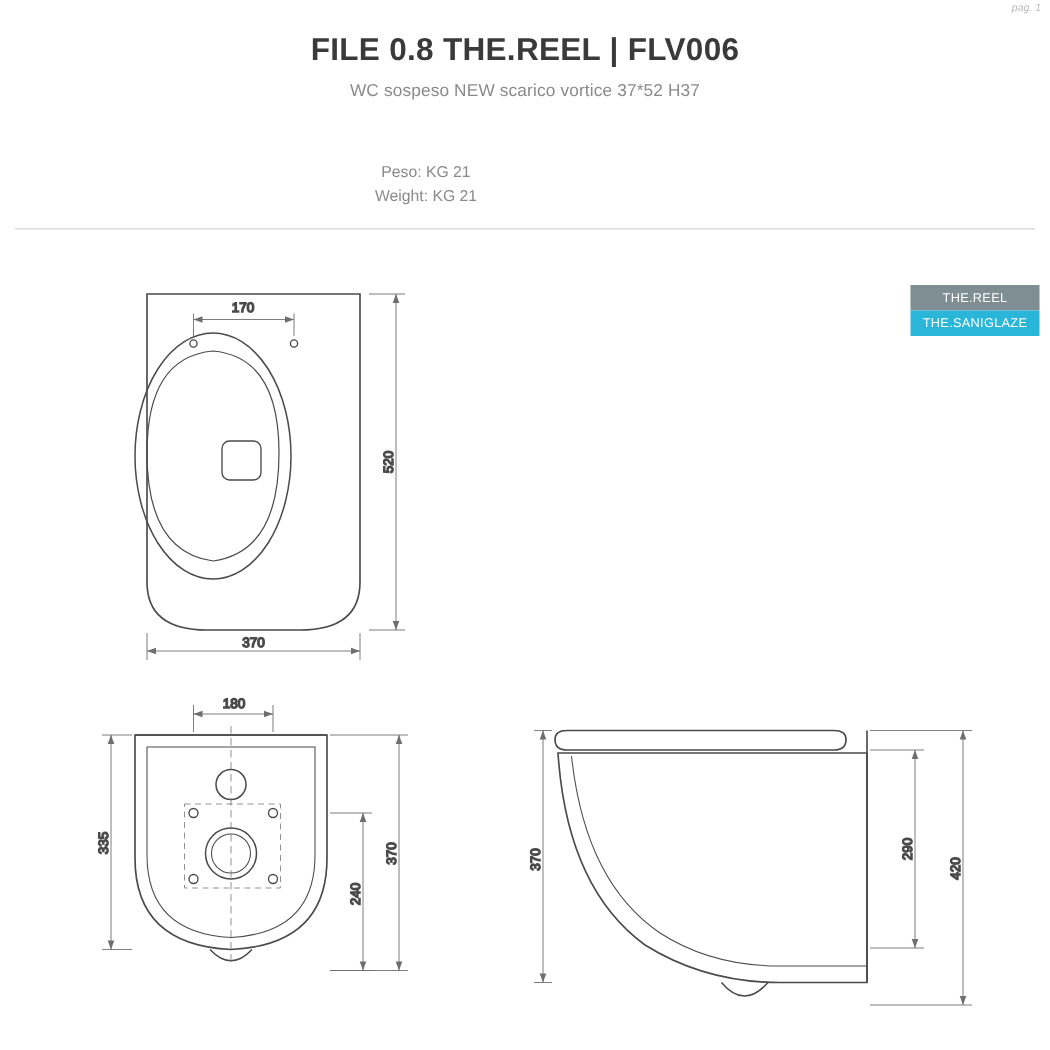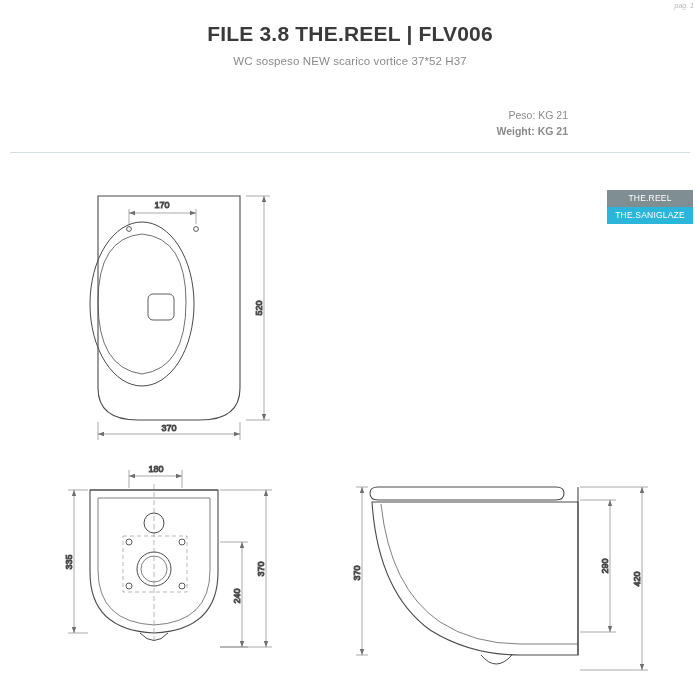--- a/index.html
+++ b/index.html
@@ -47,26 +47,26 @@
     font-size: 11.5px;
     color: #8a8a8a;
     letter-spacing: 0.1px;
   }
   .subtitle.l1 { top: 55px; }
   .subtitle.l2 { top: 77px; }
   .weight {
     position: absolute;
     left: 0;
     width: 568px;
-    text-align: right;
+    text-align: center;
     font-size: 10.5px;
     color: #8a8a8a;
   }
   .weight.l1 { top: 109px; }
-  .weight.l2 { top: 125px; font-weight: bold; }
+  .weight.l2 { top: 125px; }
   .divider {
     position: absolute;
     top: 152px;
     left: 10px;
     width: 680px;
     height: 1px;
     background: #d4dde2;
   }
   .badges {
     position: absolute;
@@ -94,21 +94,21 @@
   }
   .drawing svg { display: block; }
 </style>
 </head>
 <body>
 
 <div class="page">
 
   <div class="page-ref">pag. 1</div>
 
-  <div class="title">FILE 3.8 THE.REEL | FLV006</div>
+  <div class="title">FILE 0.8 THE.REEL | FLV006</div>
   <div class="subtitle l1">WC sospeso NEW scarico vortice  37*52   H37</div>
   <div class="weight l1">Peso: KG 21</div>
   <div class="weight l2">Weight: KG 21</div>
 
   <div class="divider"></div>
 
   <div class="badges">
     <div class="badge reel">THE.REEL</div>
     <div class="badge glaze">THE.SANIGLAZE</div>
   </div>

